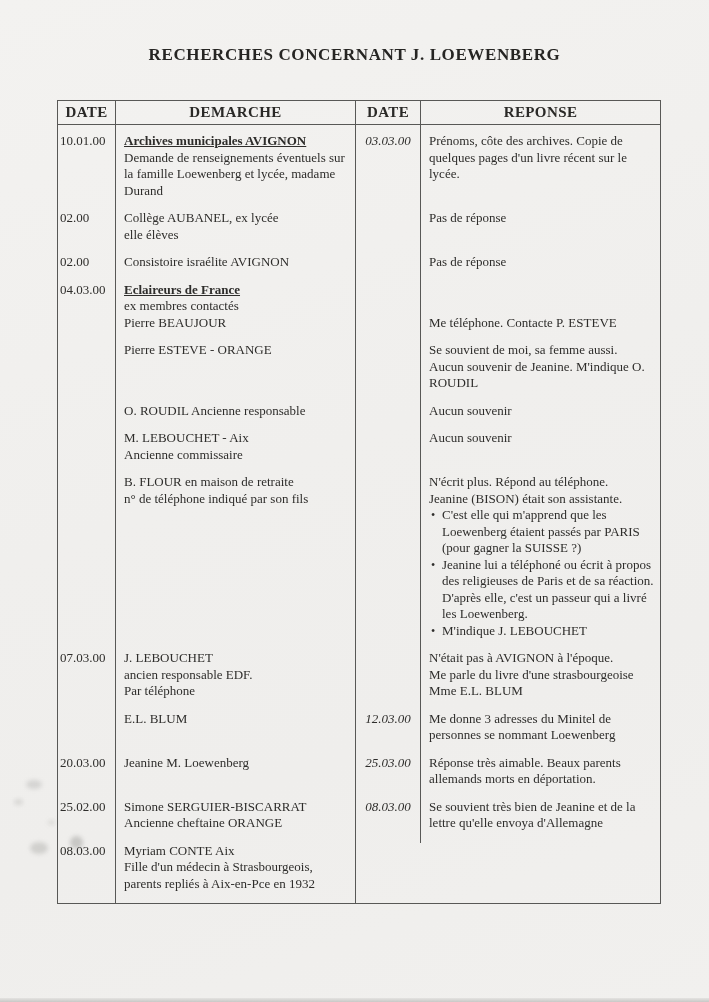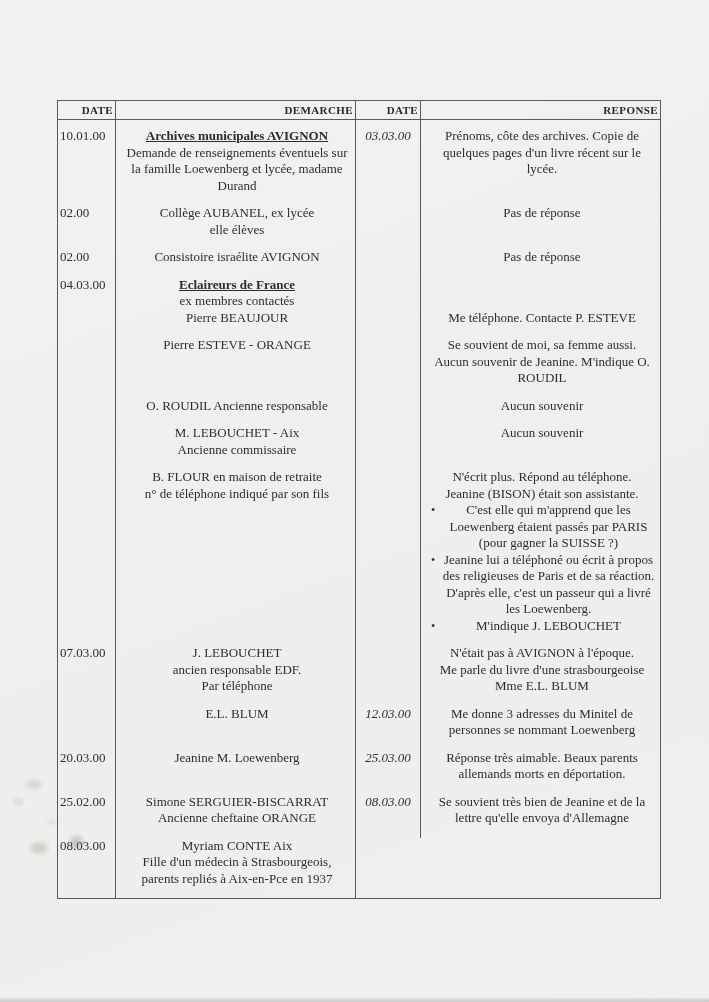--- a/index.html
+++ b/index.html
@@ -38,33 +38,32 @@
     box-sizing:border-box;
     background:transparent;
   }
   .hrow,.tbody{
     display:grid;
     grid-template-columns:57px 240px 65px 1fr;
   }
   .hrow{border-bottom:1px solid var(--line);}
   .hc{
     padding:3px 2px 3px 2px;
-    text-align:right;
+    text-align:center;
     font-weight:bold;
-    font-size:11px;
+    font-size:15px;
     letter-spacing:0.4px;
     color:#2a2927;
   }
   .c2,.c3,.c4{border-left:1px solid var(--line);}
   .bc{
     font-size:13px;
     line-height:16.5px;
     padding:0 5px 11px 8px;
     box-sizing:border-box;
-    text-align:center;
   }
   .bc.first{padding-top:8px;}
   .bc.nogap{padding-bottom:0;}
   .bd1{text-align:left;padding-right:6px;padding-left:2px;}
   .bd2{text-align:center;padding-left:2px;padding-right:2px;font-style:italic;}
   .para{margin:0;}
   .para.em{font-weight:bold;text-decoration:underline;}
   .para.bullet{position:relative;padding-left:13px;}
   .bullet-marker{position:absolute;left:2px;top:0;font-size:12px;}
   .smudge{position:absolute;border-radius:50%;filter:blur(2px);}
@@ -72,20 +71,21 @@
   .s2{left:14px;top:799px;width:9px;height:6px;background:rgba(125,125,122,0.20);}
   .s3{left:30px;top:842px;width:18px;height:12px;background:rgba(120,120,117,0.25);}
   .s5{left:70px;top:836px;width:13px;height:13px;background:rgba(110,110,107,0.30);}
   .s6{left:48px;top:820px;width:7px;height:5px;background:rgba(125,125,122,0.18);}
 </style>
 </head>
 <body>
 
 <div class="page">
 
+  <div class="doc-title">RECHERCHES CONCERNANT J. LOEWENBERG</div>
 
   <div class="rtable">
     <div class="hrow">
       <div class="hc c1">DATE</div>
       <div class="hc c2">DEMARCHE</div>
       <div class="hc c3">DATE</div>
       <div class="hc c4">REPONSE</div>
     </div>
     <div class="tbody" id="tbody">
         <div class="bc bd1 c1 first">
@@ -225,21 +225,21 @@
         </div>
         <div class="bc brep c4">
           <div class="para">Se souvient très bien de Jeanine et de la lettre qu'elle envoya d'Allemagne</div>
         </div>
         <div class="bc bd1 c1">
           <div class="para">08.03.00</div>
         </div>
         <div class="bc bdem c2">
           <div class="para">Myriam CONTE Aix</div>
           <div class="para">Fille d'un médecin à Strasbourgeois,</div>
-          <div class="para">parents repliés à Aix-en-Pce en 1937</div>
+          <div class="para">parents repliés à Aix-en-Pce en 1932</div>
         </div>
         <div class="bc bd2 c3"></div>
       </div>
   </div>
 
   <div class="smudge s1"></div>
   <div class="smudge s2"></div>
   <div class="smudge s3"></div>
   <div class="smudge s5"></div>
   <div class="smudge s6"></div>

